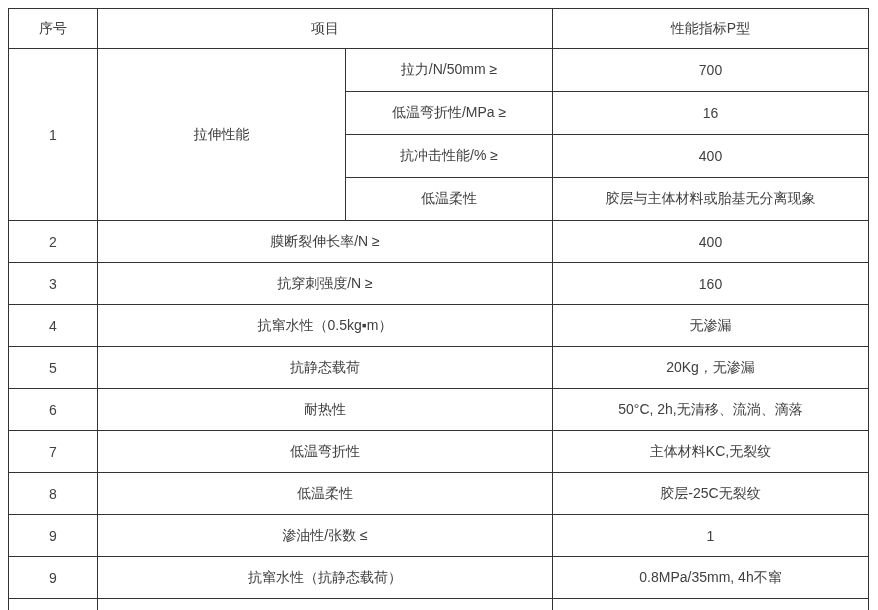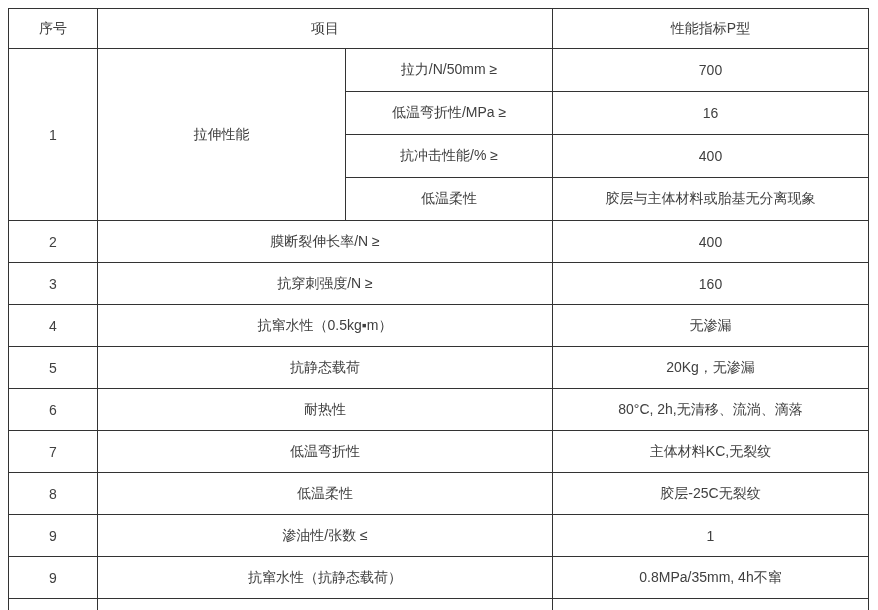--- a/index.html
+++ b/index.html
@@ -88,21 +88,21 @@
     <td class="cell-center">无渗漏</td>
   </tr>
   <tr class="data-row">
     <td class="cell-center">5</td>
     <td class="cell-left" colspan="2">抗静态载荷</td>
     <td class="cell-center">20Kg，无渗漏</td>
   </tr>
   <tr class="data-row">
     <td class="cell-center">6</td>
     <td class="cell-left" colspan="2">耐热性</td>
-    <td class="cell-center">80°C, 2h,无清移、流淌、滴落</td>
+    <td class="cell-center">50°C, 2h,无清移、流淌、滴落</td>
   </tr>
   <tr class="data-row">
     <td class="cell-center">7</td>
     <td class="cell-left" colspan="2">低温弯折性</td>
     <td class="cell-center">主体材料KC,无裂纹</td>
   </tr>
   <tr class="data-row">
     <td class="cell-center">8</td>
     <td class="cell-left" colspan="2">低温柔性</td>
     <td class="cell-center">胶层-25C无裂纹</td>

